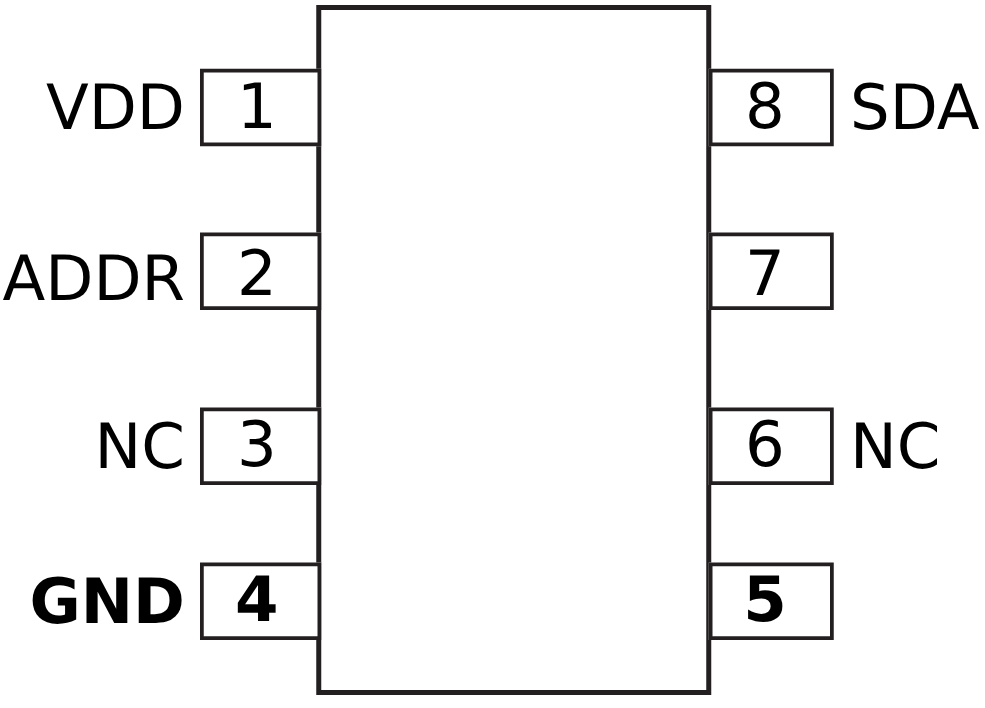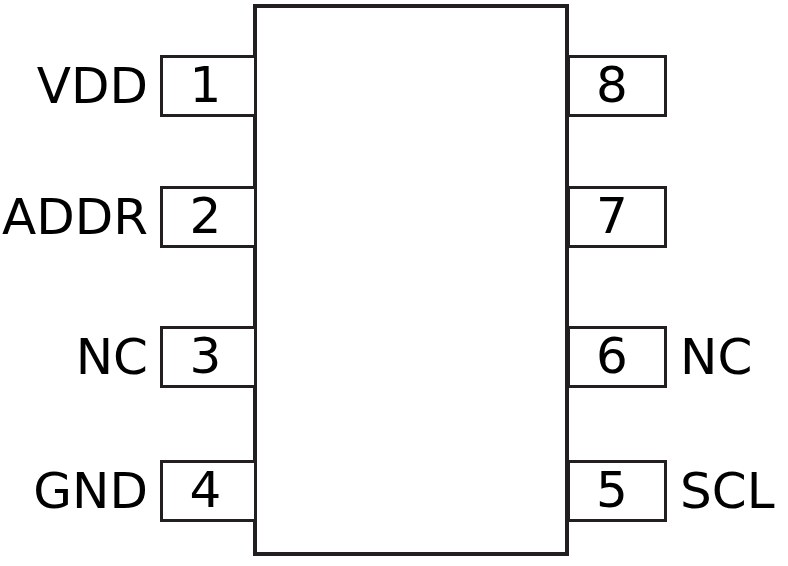--- a/index.html
+++ b/index.html
@@ -74,23 +74,23 @@
     right: 640px;          
     justify-content: flex-end;
   }
   .pin-label.right {
     left: 680px;
     justify-content: flex-start;
   }
 
   
   .row-1 { top: 55px; }
-  .row-2 { top: 186px; }
+  .row-2 { top: 186px; align-items: flex-end; }
   .row-3 { top: 326px; }
-  .row-4 { top: 460px; }
+  .row-4 { top: 450px; font-weight: bold; }
 </style>
 </head>
 <body>
 
 <div id="pinout-diagram">
 
   <div class="ic-body"></div>
 
   <div class="pin-label left row-1">
     <span>VDD</span>
@@ -116,32 +116,32 @@
   <div class="pin-label left row-4">
     <span>GND</span>
   </div>
   <div class="pin-box left row-4">
     <span class="pin-number">4</span>
   </div>
 
   <div class="pin-box right row-1">
     <span class="pin-number">8</span>
   </div>
+  <div class="pin-label right row-1">
+    <span>SDA</span>
+  </div>
 
   <div class="pin-box right row-2">
     <span class="pin-number">7</span>
   </div>
 
   <div class="pin-box right row-3">
     <span class="pin-number">6</span>
   </div>
   <div class="pin-label right row-3">
     <span>NC</span>
   </div>
 
   <div class="pin-box right row-4">
     <span class="pin-number">5</span>
   </div>
-  <div class="pin-label right row-4">
-    <span>SCL</span>
-  </div>
 
 </div>
 
 </body></html>

